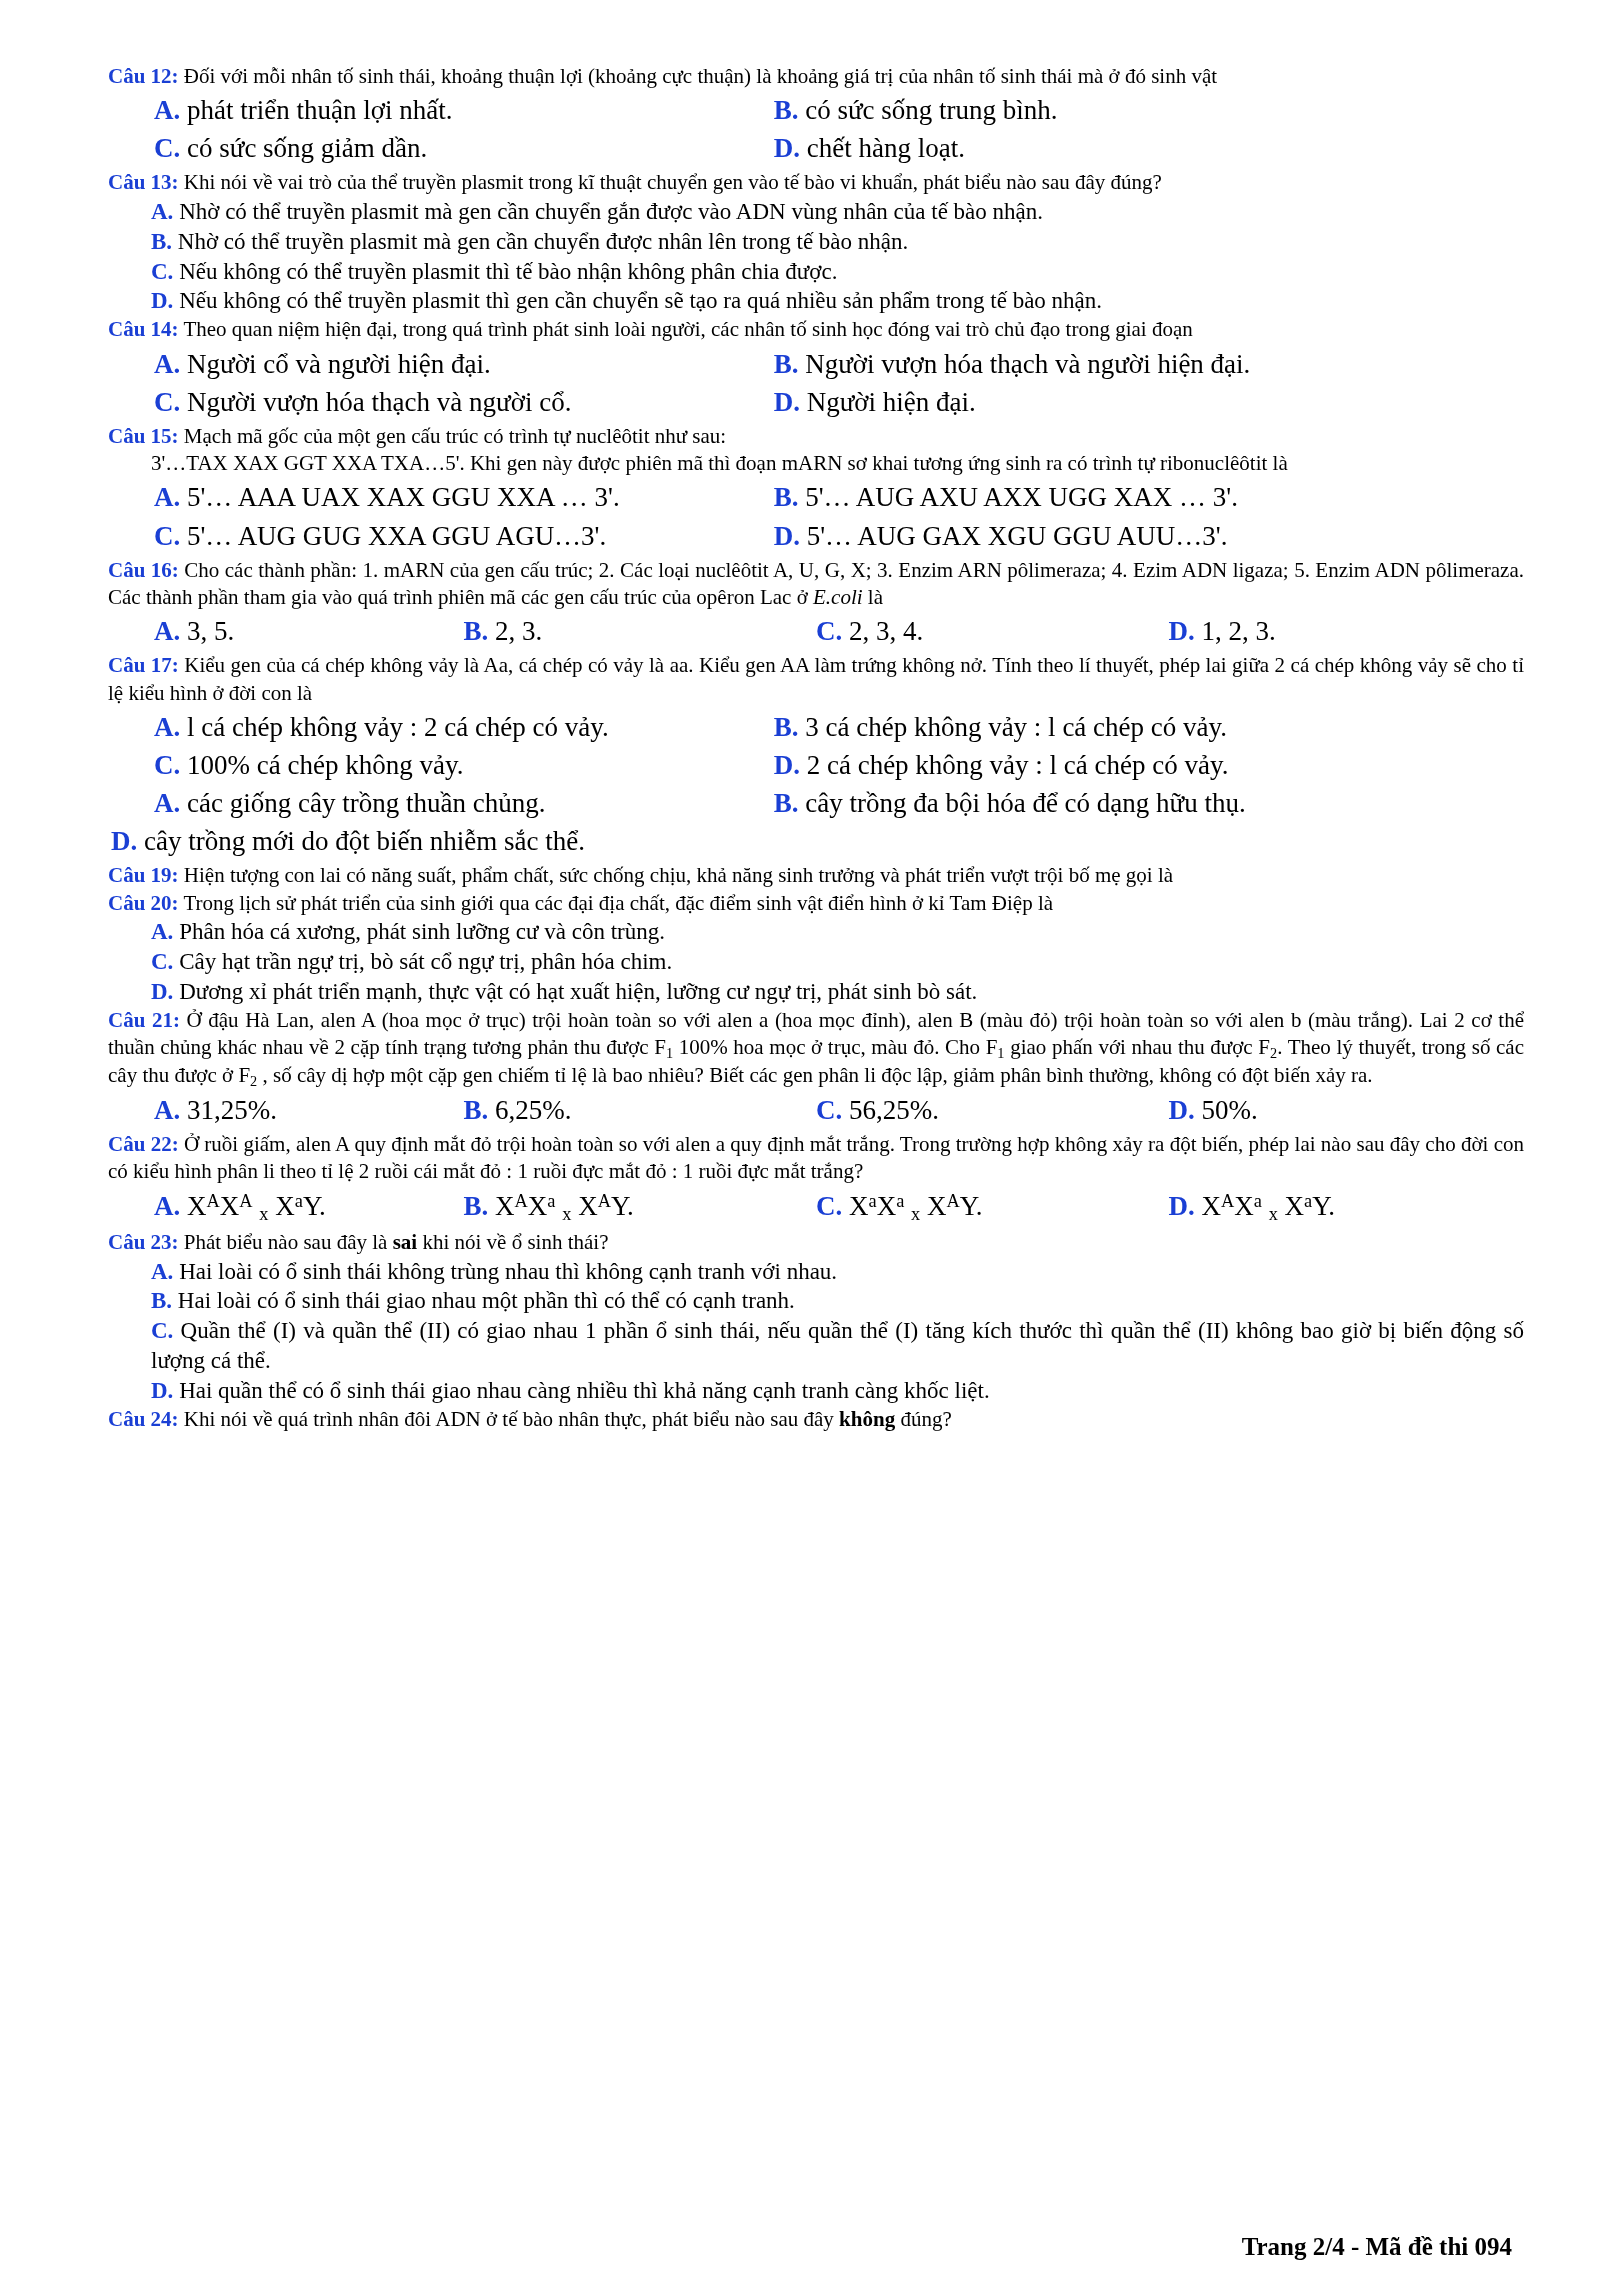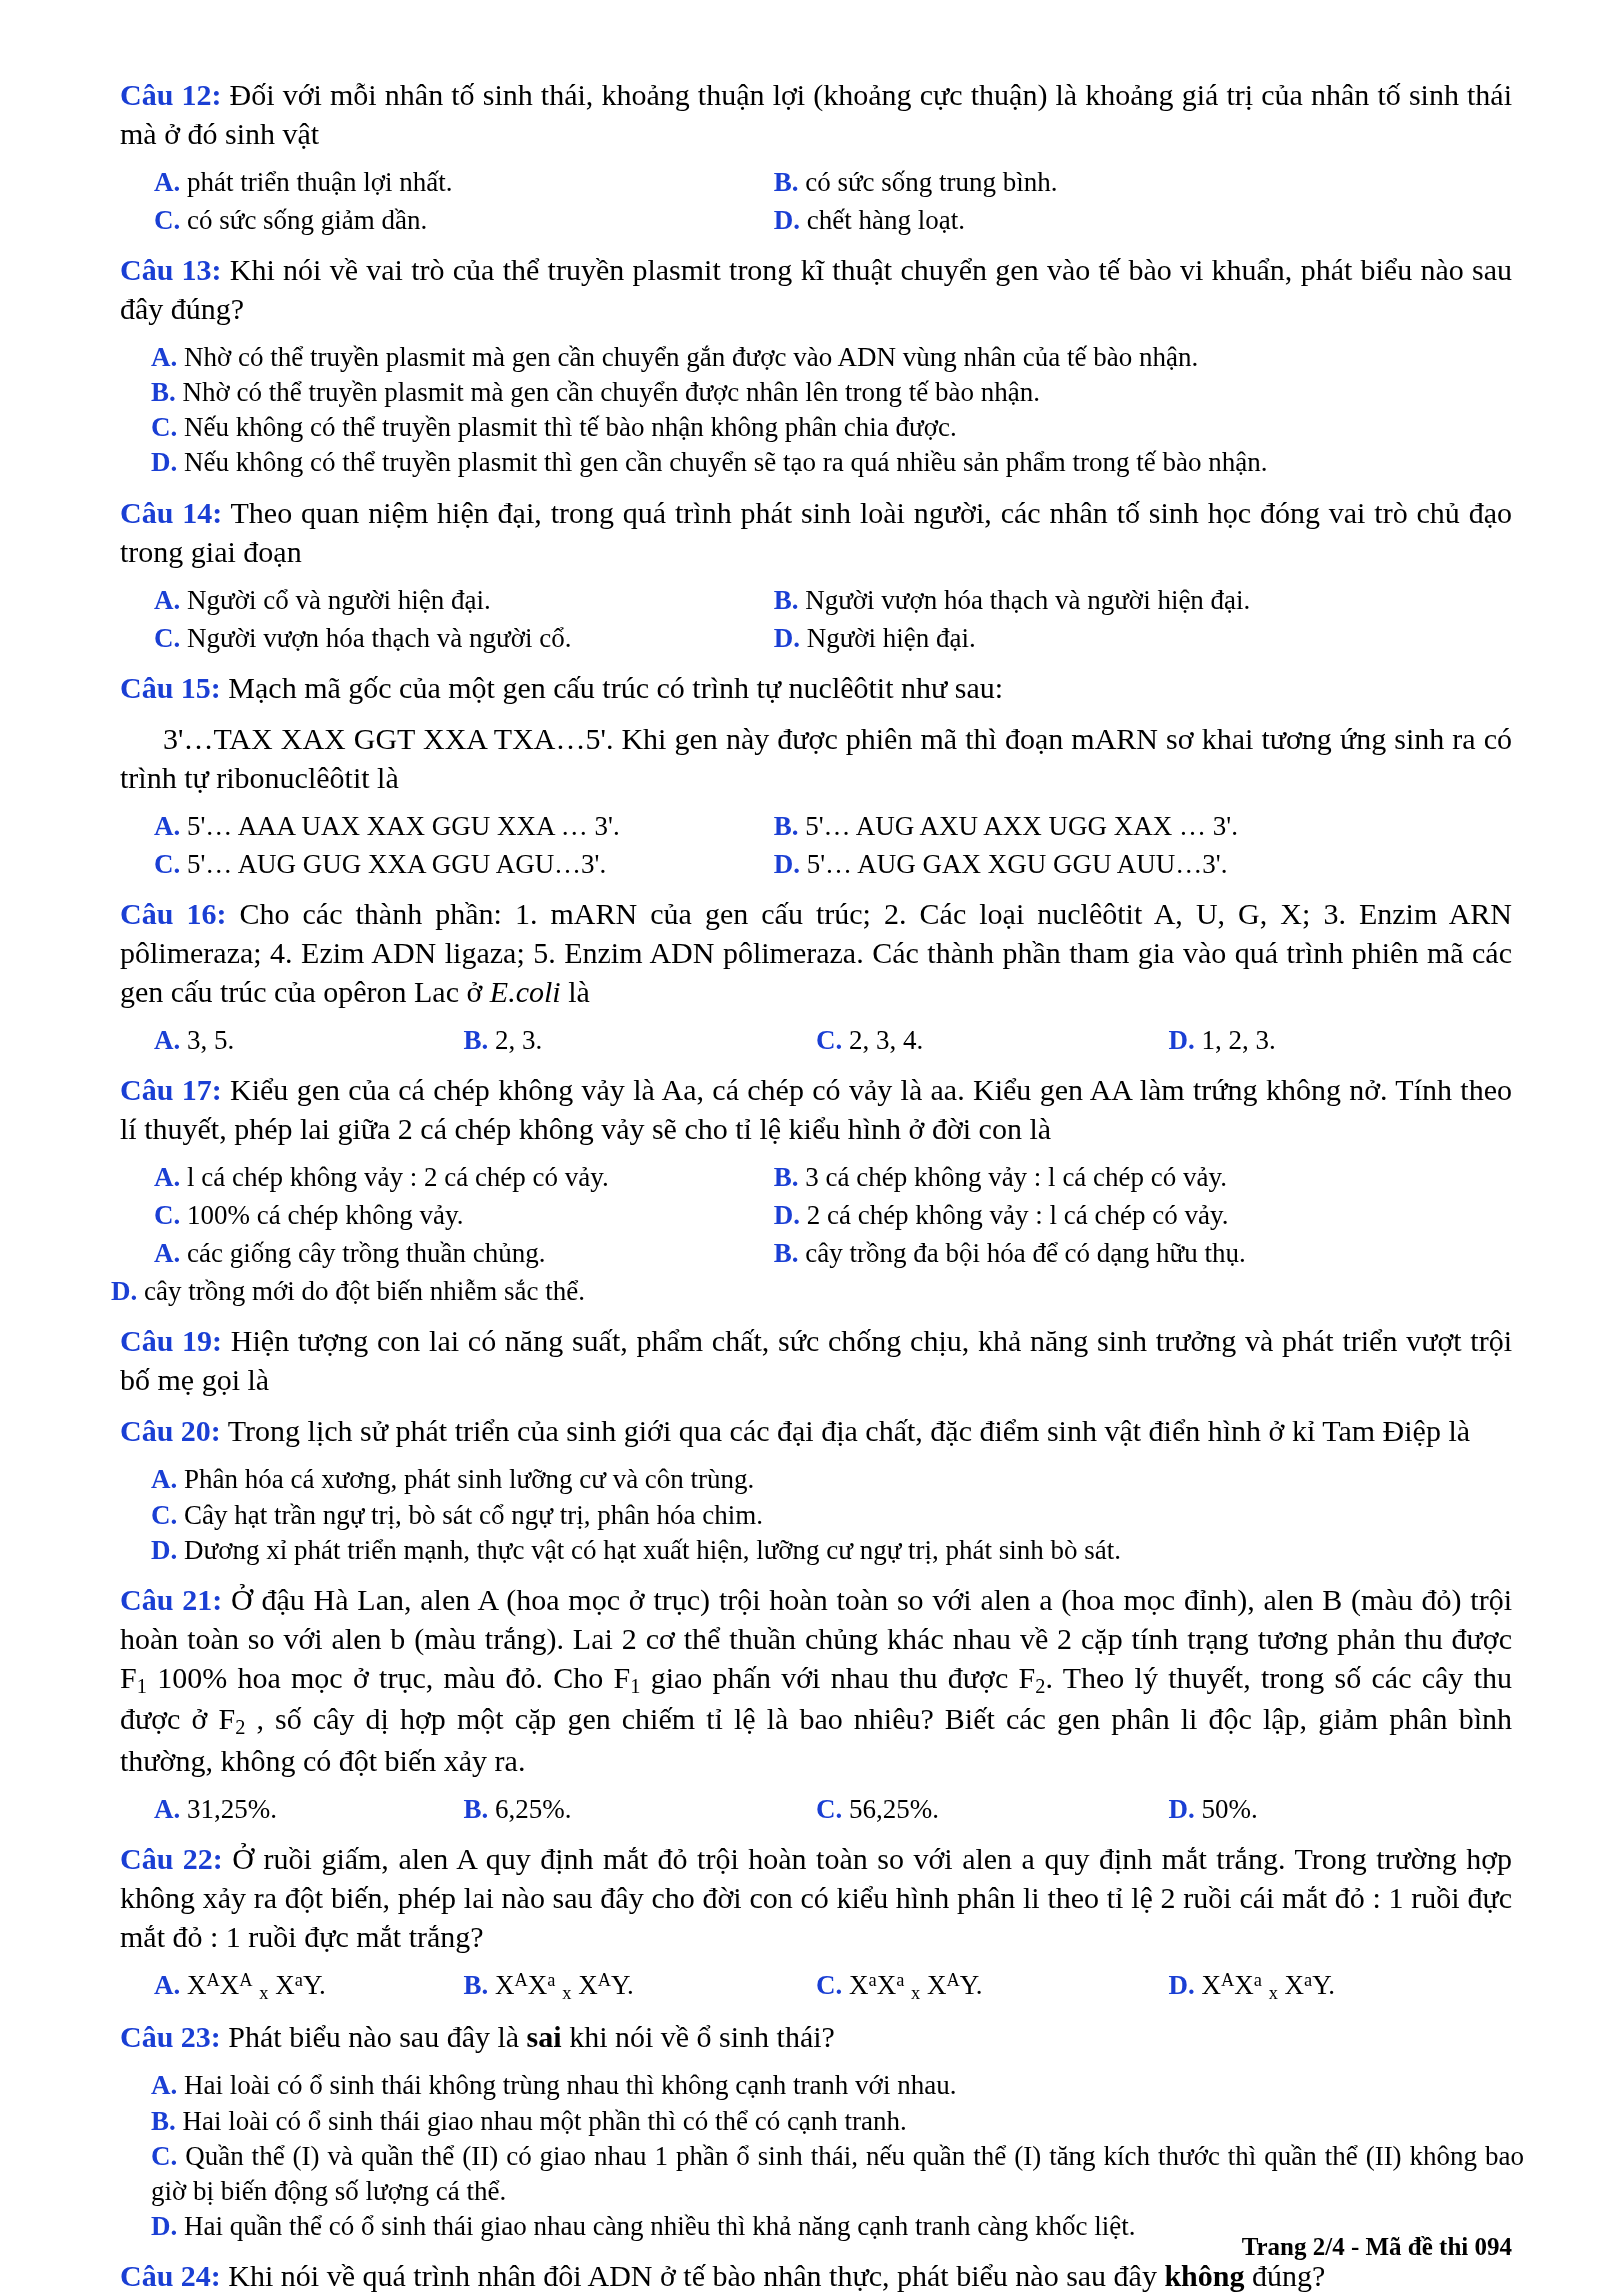--- a/index.html
+++ b/index.html
@@ -21,22 +21,22 @@
   }
   .qlabel {
     color: #1a3fd4;
     font-weight: bold;
   }
   .opt-label {
     color: #1a3fd4;
     font-weight: bold;
   }
   .stem {
-    margin: 12px;
-    font-size: 30px;
+    margin: 0;
+    font-size: 21px;
     line-height: 1.30;
     text-align: justify;
   }
   .indent {
     text-indent: 43px;
   }
   
   .optrow {
     display: flex;
     font-size: 27px;
@@ -44,21 +44,21 @@
     margin: 3px;
   }
   .optrow > .cell {
     display: block;
   }
   .c2-a { width: 47%; padding-left: 43px; box-sizing: border-box; }
   .c2-b { width: 53%; box-sizing: border-box; }
   .c4 { width: 25%; box-sizing: border-box; }
   .c4.first { padding-left: 43px; }
   .optfull {
-    font-size: 27px;
+    font-size: 23px;
     line-height: 1.30;
     margin: 0;
     padding-left: 43px;
     text-align: justify;
   }
   sub { font-size: 0.68em; vertical-align: -0.25em; }
   sup { font-size: 0.68em; vertical-align: 0.45em; }
   .it { font-style: italic; }
   .footer {
     position: absolute;

